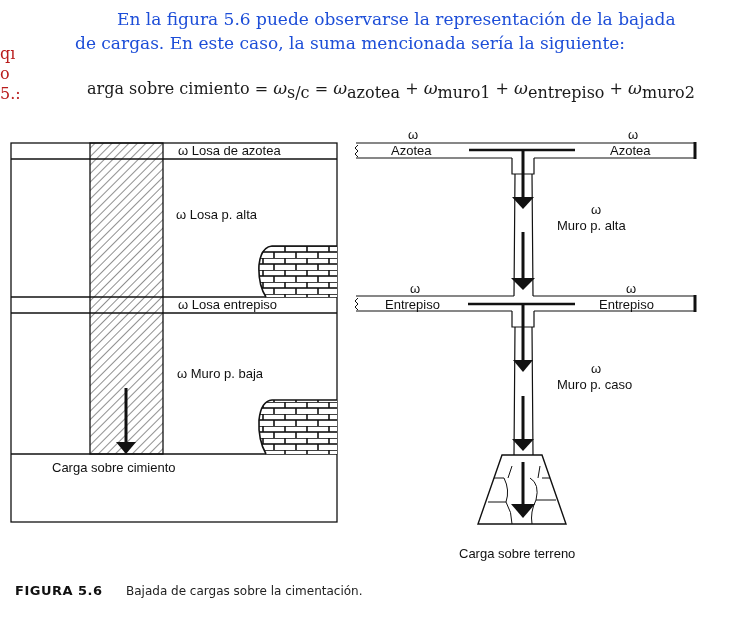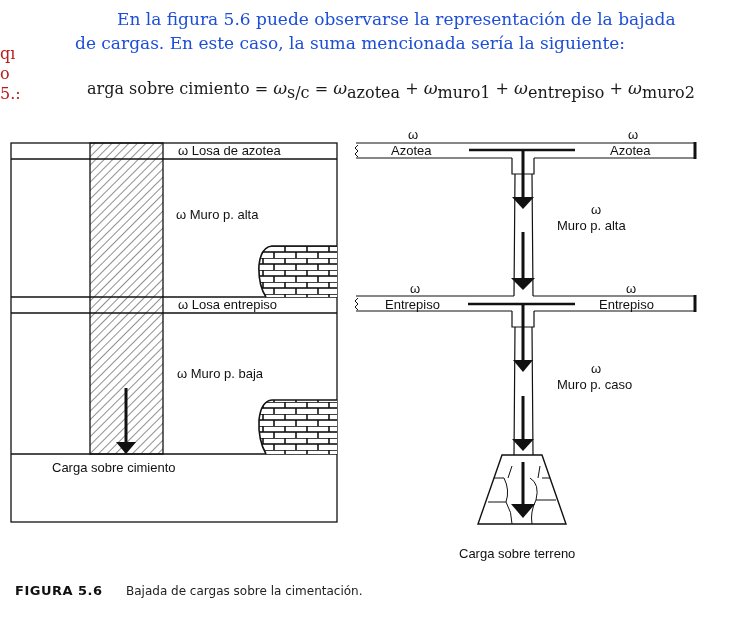--- a/index.html
+++ b/index.html
@@ -112,21 +112,21 @@
     <polygon points="512,439 534,439 523,451" fill="#111" stroke="none"></polygon>
 
     <polygon points="502,455 542,455 566,524 478,524" stroke-width="1.4"></polygon>
     <path d="M494,478 L504,478 Q510,490 506,502 L488,502 M542,478 L550,478 M506,502 Q512,512 512,524 M530,478 Q540,484 536,500 L556,500 M536,500 Q530,512 532,524 M508,478 L512,466 M540,466 L538,478" stroke-width="1"></path>
     <line x1="523" y1="462" x2="523" y2="506" stroke-width="3"></line>
     <polygon points="511,504 535,504 523,518" fill="#111" stroke="none"></polygon>
   </g>
 </svg>
 
 <div class="abs lbl" style="left:178px;top:143px;">ω Losa de azotea</div>
-<div class="abs lbl" style="left:176px;top:207px;">ω Muro p. alta</div>
+<div class="abs lbl" style="left:176px;top:207px;">ω Losa p. alta</div>
 <div class="abs lbl" style="left:178px;top:297px;">ω Losa entrepiso</div>
 <div class="abs lbl" style="left:177px;top:366px;">ω Muro p. baja</div>
 <div class="abs lbl" style="left:52px;top:460px;text-align:center;">Carga sobre cimiento</div>
 
 <div class="abs lbl" style="left:408px;top:127px;">ω</div>
 <div class="abs lbl" style="left:391px;top:143px;">Azotea</div>
 <div class="abs lbl" style="left:628px;top:127px;">ω</div>
 <div class="abs lbl" style="left:610px;top:143px;">Azotea</div>
 
 <div class="abs lbl" style="left:591px;top:202px;">ω</div>

